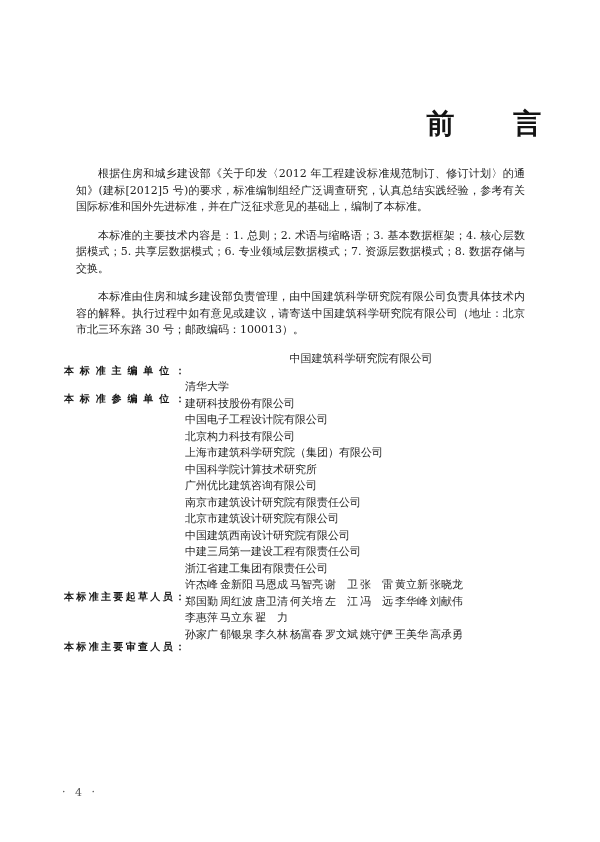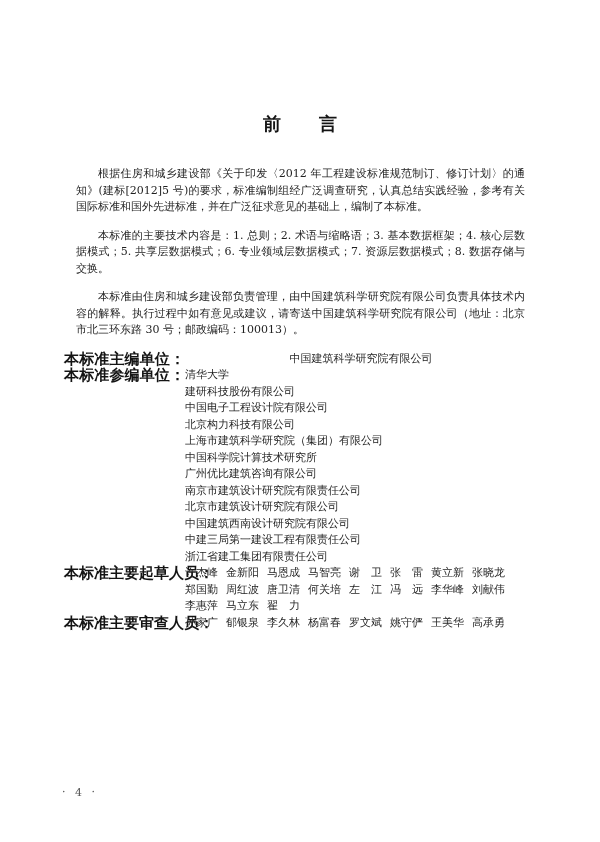--- a/index.html
+++ b/index.html
@@ -12,24 +12,24 @@
     width: 600px;
     height: 842px;
     background: #ffffff;
     color: #1f1f1f;
     font-family: "DejaVu Serif", "Liberation Serif", serif;
     overflow: hidden;
     box-sizing: border-box;
   }
   .doc-title {
     padding-top: 112px;
-    text-align: center;
+    text-align: right;
     font-family: "DejaVu Sans", "Liberation Sans", sans-serif;
     font-weight: bold;
-    font-size: 18px;
+    font-size: 28px;
     line-height: 24px;
     color: #141414;
   }
   .title-text {
     letter-spacing: 2.1em;
     margin-left: 2.1em;
     white-space: nowrap;
   }
   .content {
     margin: 30px 63px 0 64px;
@@ -43,40 +43,41 @@
   }
   .field-row {
     display: flex;
     align-items: flex-start;
   }
   .field-label {
     flex: 0 0 121px;
     width: 121px;
     font-family: "DejaVu Sans", "Liberation Sans", sans-serif;
     font-weight: bold;
-    font-size: 15px;
+    font-size: 10px;
     color: #141414;
     text-align: justify;
     text-align-last: justify;
     white-space: nowrap;
+    margin-top: 12px;
   }
   .field-value {
     flex: 1;
     text-align: center;
   }
   .org-list, .rows {
     flex: 1;
   }
   .org-item {
     text-align: left;
     white-space: nowrap;
   }
   .name-row {
     display: flex;
-    gap: 8px;
+    gap: 2px;
     text-align: left;
   }
   .person {
     white-space: pre;
   }
   .page-number {
     position: absolute;
     left: 62px;
     top: 786px;
     font-size: 11px;

